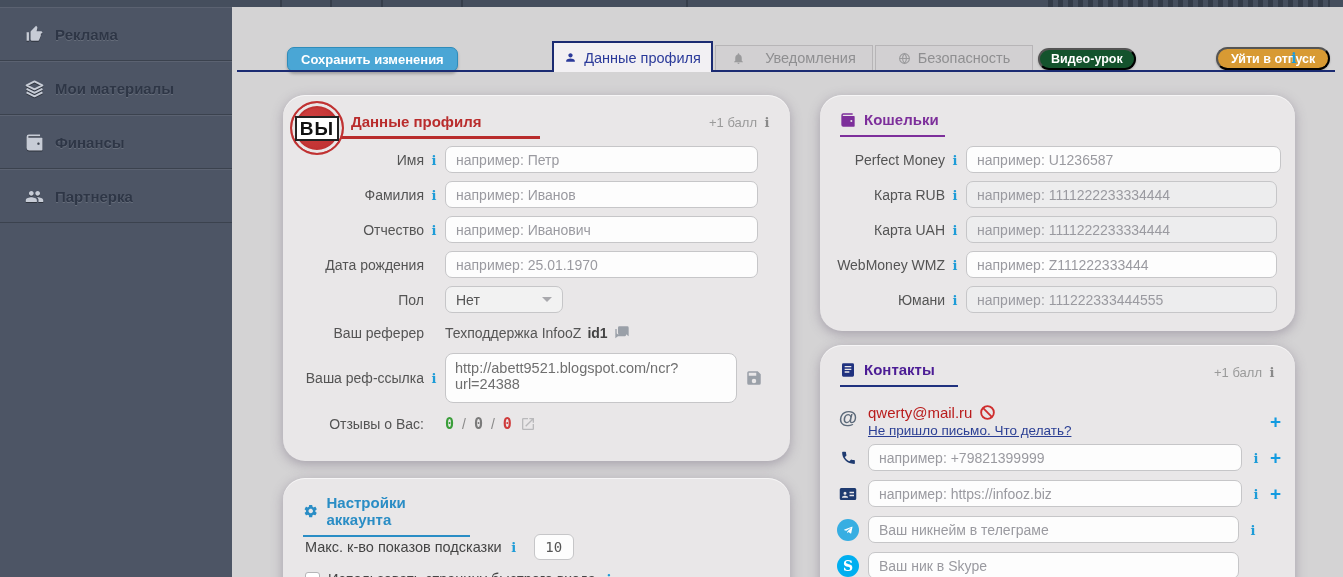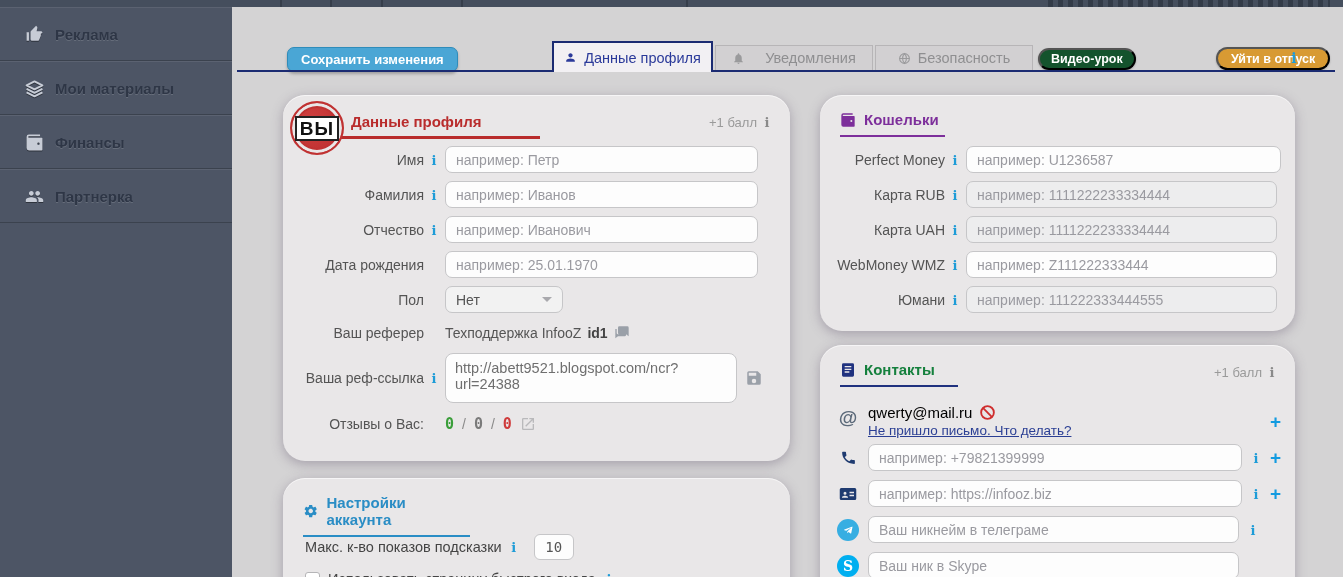--- a/index.html
+++ b/index.html
@@ -62,21 +62,21 @@
       box-shadow:inset 0 0 0 3px #e9e7e8, inset 0 0 0 5px #c03232; z-index:2;
       display:flex; align-items:center; justify-content:center; }
   .badge-vy .band { background:#fff; border:2px solid #222; padding:0 3px; font-weight:bold; font-size:19px;
       color:#111; line-height:21px; letter-spacing:1px; }
   .card-title { position:absolute; font-weight:bold; font-size:15px; }
   #card-profile .card-title { left:68px; top:18px; color:#b92c2c; }
   .red-underline { position:absolute; left:20px; top:41px; width:237px; height:3px; background:#b92c2c; }
 
   .hdr { position:absolute; left:20px; top:16px; display:flex; align-items:center; gap:8px; font-weight:bold; font-size:15px; padding-bottom:7px; }
   #card-wallets .hdr { color:#7d2f9b; border-bottom:2.5px solid #7d2f9b; width:105px; }
-  #card-contacts .hdr { color:#15803d; border-bottom:2.5px solid #20327f; width:118px;text-align:center; }
+  #card-contacts .hdr { color:#4c1d95; border-bottom:2.5px solid #20327f; width:118px;text-align:center; }
   #card-settings .hdr { color:#2a8dc5; border-bottom:2.5px solid #2a8dc5; width:167px; }
   .hdr svg { width:16px; height:16px; }
 
   
   .rows { position:absolute; left:0; top:51px; width:100%; }
   .frow { display:flex; align-items:center; height:27px; margin-bottom:8px; padding-right:32px; }
   .frow .lab { flex:0 0 146px; text-align:right; color:#545454; font-size:14px; padding-right:5px; white-space:nowrap; }
   .frow .iw { flex:0 0 16px; text-align:left; }
   .inp { flex:1; height:27px; background:#fdfdfd; border:1px solid #c6c6c8; border-radius:7px;
       padding:0 10px; font-size:14px; color:#444; font-family:inherit; outline:none; min-width:0; }
@@ -99,21 +99,21 @@
   .slash { color:#8a8a8a; font-size:14px; }
 
   
   .crow { display:flex; align-items:center; margin:0 14px 9px 16px; gap:8px; }
   .crow .cicon { flex:0 0 24px; display:flex; justify-content:center; }
   .crow .inp { flex:1; }
   .crow .iw { flex:0 0 12px; text-align:center; }
   .plus { color:#129be0; font-weight:bold; font-size:19px; line-height:1; cursor:pointer; }
   .email-block { margin:13px 14px 6px 16px; display:flex; gap:8px; }
   .at { font-size:19px; color:#5c6a7a; font-weight:bold; flex:0 0 24px; text-align:center; margin-top:3px; }
-  .email-line { display:flex; align-items:flex-start; gap:7px; font-size:15px; color:#000000; }
+  .email-line { display:flex; align-items:flex-start; gap:7px; font-size:15px; color:#b91c1c; }
   .email-help { color:#2b3f94; font-size:13.5px; text-decoration:underline; cursor:pointer; margin-top:2px; display:inline-block; }
   .email-plus { margin-left:auto; margin-top:8px; }
 
   .circ-ic { width:22px; height:22px; border-radius:50%; display:flex; align-items:center; justify-content:center; }
   .tg { background:#37aee2; } .sk { background:#00aff0; color:#fff; font-weight:bold; font-size:14px; font-family:"DejaVu Serif",serif; }
 
   
   .set-row { position:absolute; left:22px; top:56px; display:flex; align-items:center; gap:7px; color:#444; font-size:14.5px; }
   .num-inp { width:40px; height:26px; border:1px solid #c6c6c8; border-radius:6px; background:#fdfdfd;
       text-align:center; font-size:14px; color:#555; font-family:"DejaVu Sans Mono",monospace; outline:none; margin-left:8px; }

